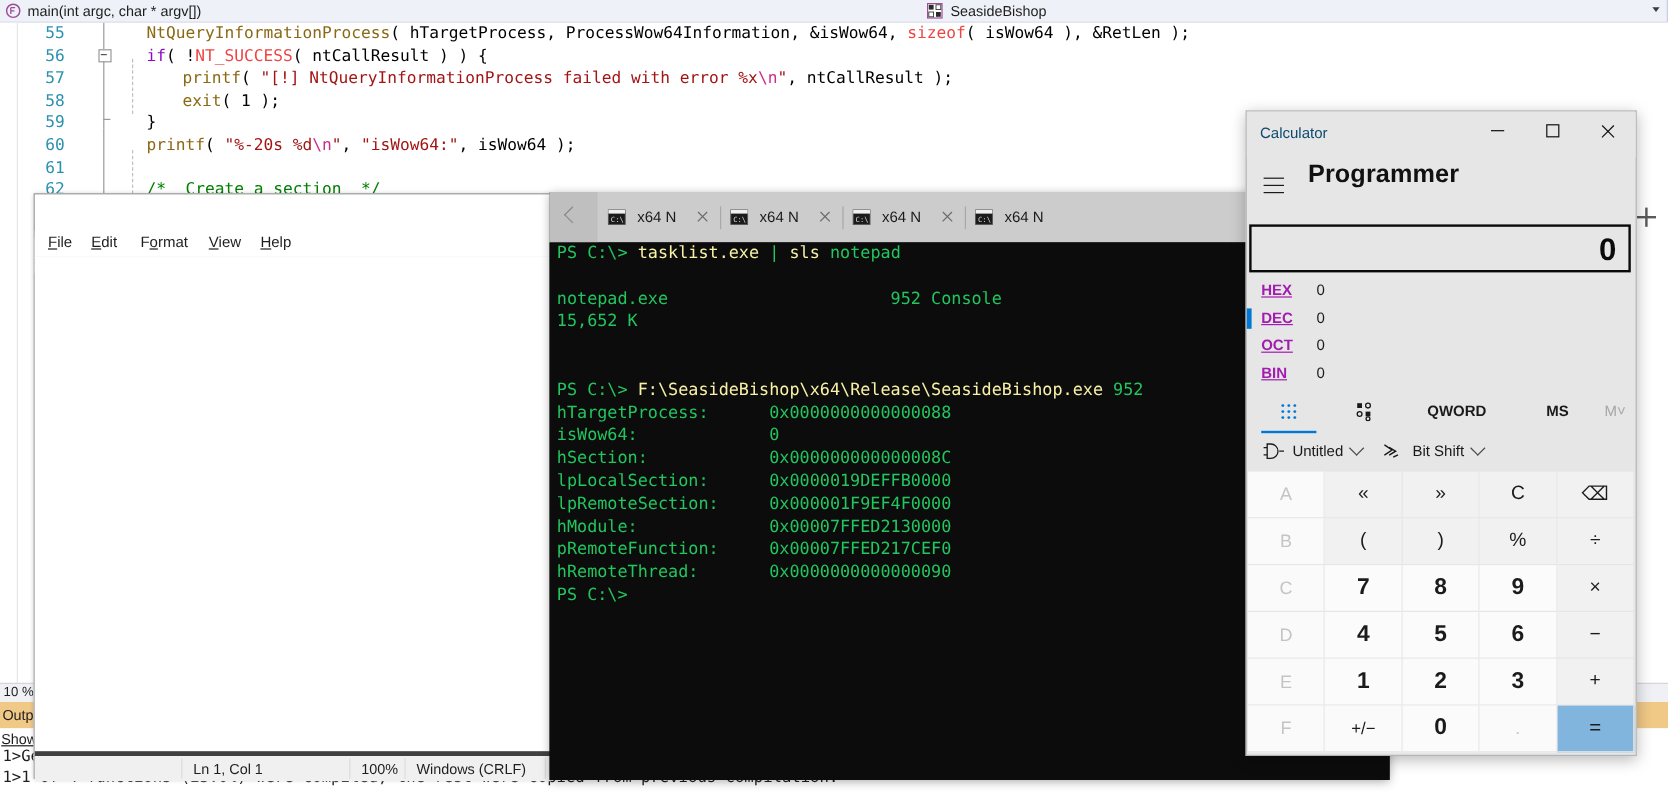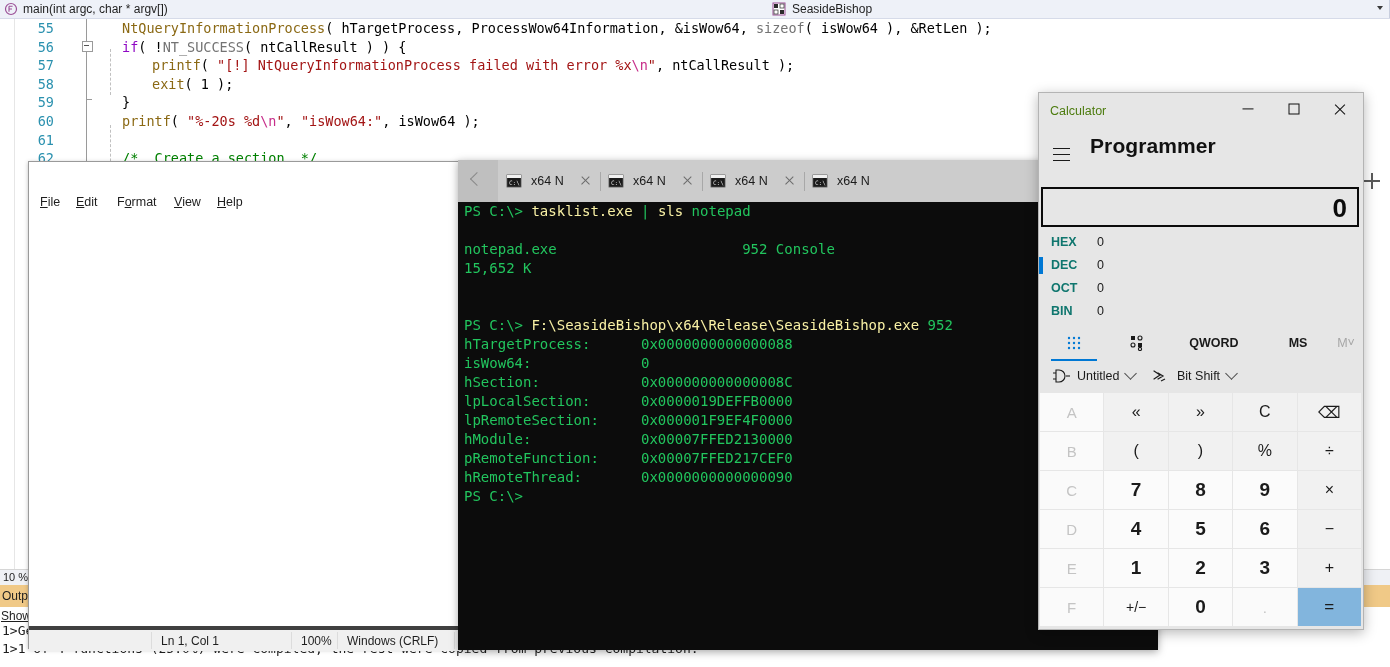--- a/index.html
+++ b/index.html
@@ -28,21 +28,21 @@
   .gutter-indicator{position:absolute;left:0;top:0;width:14px;height:552px;background:#ffffff;border-right:1px solid #e6e6e6;}
   .lnum{position:absolute;width:42px;text-align:right;color:#2b91af;font-family:"DejaVu Sans Mono","Liberation Mono",monospace;font-size:13.5px;line-height:18.6px;}
   .vline{position:absolute;width:1px;background:#9a9a9a;}
   .dashline{position:absolute;width:0;border-left:1px dashed #c0c0c0;}
   .foldbox{position:absolute;width:9px;height:9px;border:1px solid #9a9a9a;background:#fff;}
   .foldbox:before{content:"";position:absolute;left:1px;top:3px;width:5px;height:1px;background:#555;}
   .ctxt{position:absolute;white-space:pre;line-height:18.6px;font-family:"DejaVu Sans Mono","Liberation Mono",monospace;font-size:13.5px;}
   .c-plain{color:#000000;}
   .c-fn{color:#8b6914;}
   .c-kw{color:#8f08c4;}
-  .c-kw2{color:#737373;}
+  .c-kw2{color:#ef4444;}
   .c-str{color:#a31515;}
   .c-esc{color:#c72e8a;}
   .c-com{color:#008000;}
 
   
   #vs-zoombar{position:absolute;left:0;top:569px;width:1390px;height:16px;background:#eff1f5;border-top:1px solid #d6d6d6;
     font-size:11px;color:#1e1e1e;}
   #vs-zoombar .z{position:absolute;left:3px;top:1px;}
   #vs-outputtab{position:absolute;left:0;top:585px;width:1390px;height:22px;background:#f0c987;}
   #vs-outputtab .t{position:absolute;left:2px;top:4px;font-size:12px;color:#1e1e1e;}
@@ -94,38 +94,38 @@
   #term-body{position:absolute;left:0;top:42px;width:700px;height:448px;background:#0c0c0c;
     font-family:"DejaVu Sans Mono","Liberation Mono",monospace;font-size:14px;line-height:19px;}
   .tline{position:absolute;left:6px;white-space:pre;}
   .t-white{color:#22c55e;}
   .t-yellow{color:#f9f1a5;}
 
   
   #calc{position:absolute;left:1038px;top:92px;width:324px;height:536px;background:#e6e6e6;
     border:1px solid #b4b4b4;box-shadow:0 3px 12px rgba(0,0,0,.28);}
   #calc-title{position:absolute;left:0;top:0;width:324px;height:38px;background:#e6e6e6;}
-  #calc-titletext{position:absolute;left:11px;top:11px;font-size:12.5px;color:#4d7c0f;}
+  #calc-titletext{position:absolute;left:11px;top:11px;font-size:12.5px;color:#0c4a6e;}
   .calc-wbtn{position:absolute;top:0;width:46px;height:32px;}
   .calc-wbtn .g{position:absolute;left:50%;top:50%;transform:translate(-50%,-50%);}
   #calc-min .g{width:11px;height:1.2px;background:#111;}
   #calc-max .g{width:11px;height:11px;border:1.2px solid #111;box-sizing:border-box;}
   #calc-close .g{width:14px;height:14px;}
   #calc-close .g:before,#calc-close .g:after{content:"";position:absolute;left:0;top:6.5px;width:14px;height:1.2px;background:#111;}
   #calc-close .g:before{transform:rotate(45deg);}
   #calc-close .g:after{transform:rotate(-45deg);}
   #calc-header{position:absolute;left:0;top:38px;width:324px;height:48px;}
   #calc-hamb{position:absolute;left:12px;top:12px;width:28px;height:24px;}
   #calc-hamb i{position:absolute;left:2px;width:17px;height:1.3px;background:#1a1a1a;display:block;}
   #calc-mode{position:absolute;left:51px;top:3px;font-size:21px;color:#111;font-weight:600;letter-spacing:.1px;}
   #calc-display{position:absolute;left:2px;top:94px;width:318px;height:40px;background:#e6e6e6;border:2px solid #0a0a0a;box-sizing:border-box;}
   #calc-result{position:absolute;right:10px;top:4px;font-size:26px;font-weight:700;color:#0b0b0b;}
   .radix-row{position:absolute;left:0;width:324px;height:23px;}
   .radix-row .sel{position:absolute;left:0;top:3px;width:4px;height:17px;background:#0078d4;}
-  .radix-row .nm{position:absolute;left:12px;top:4px;font-size:12.5px;font-weight:700;color:#0f766e;}
+  .radix-row .nm{position:absolute;left:12px;top:4px;font-size:12.5px;font-weight:700;color:#a21caf;text-decoration:underline;}
   .radix-row .vv{position:absolute;left:58px;top:4px;font-size:12.5px;color:#1a1a1a;}
   #calc-modebar{position:absolute;left:0;top:232px;width:324px;height:36px;}
   .mb-item{position:absolute;top:0;height:36px;display:flex;align-items:center;justify-content:center;font-size:12.5px;color:#1a1a1a;}
   .mb-item.active:after{content:"";position:absolute;left:6px;right:6px;bottom:0;height:2.5px;background:#0078d4;}
   .mb-item.dim{color:#a6a6a6;}
   #calc-opbar{position:absolute;left:0;top:268px;width:324px;height:30px;}
   .op-item{position:absolute;top:0;height:30px;display:flex;align-items:center;font-size:12.5px;color:#1a1a1a;}
   .op-item .cv{margin-left:7px;width:8px;height:8px;border-right:1.4px solid #4a4a4a;border-bottom:1.4px solid #4a4a4a;transform:translateY(-3px) rotate(45deg);}
   #calc-pad{position:absolute;left:1px;top:300px;width:322px;height:234px;display:grid;
     grid-template-columns:repeat(5,1fr);grid-template-rows:repeat(6,1fr);}

